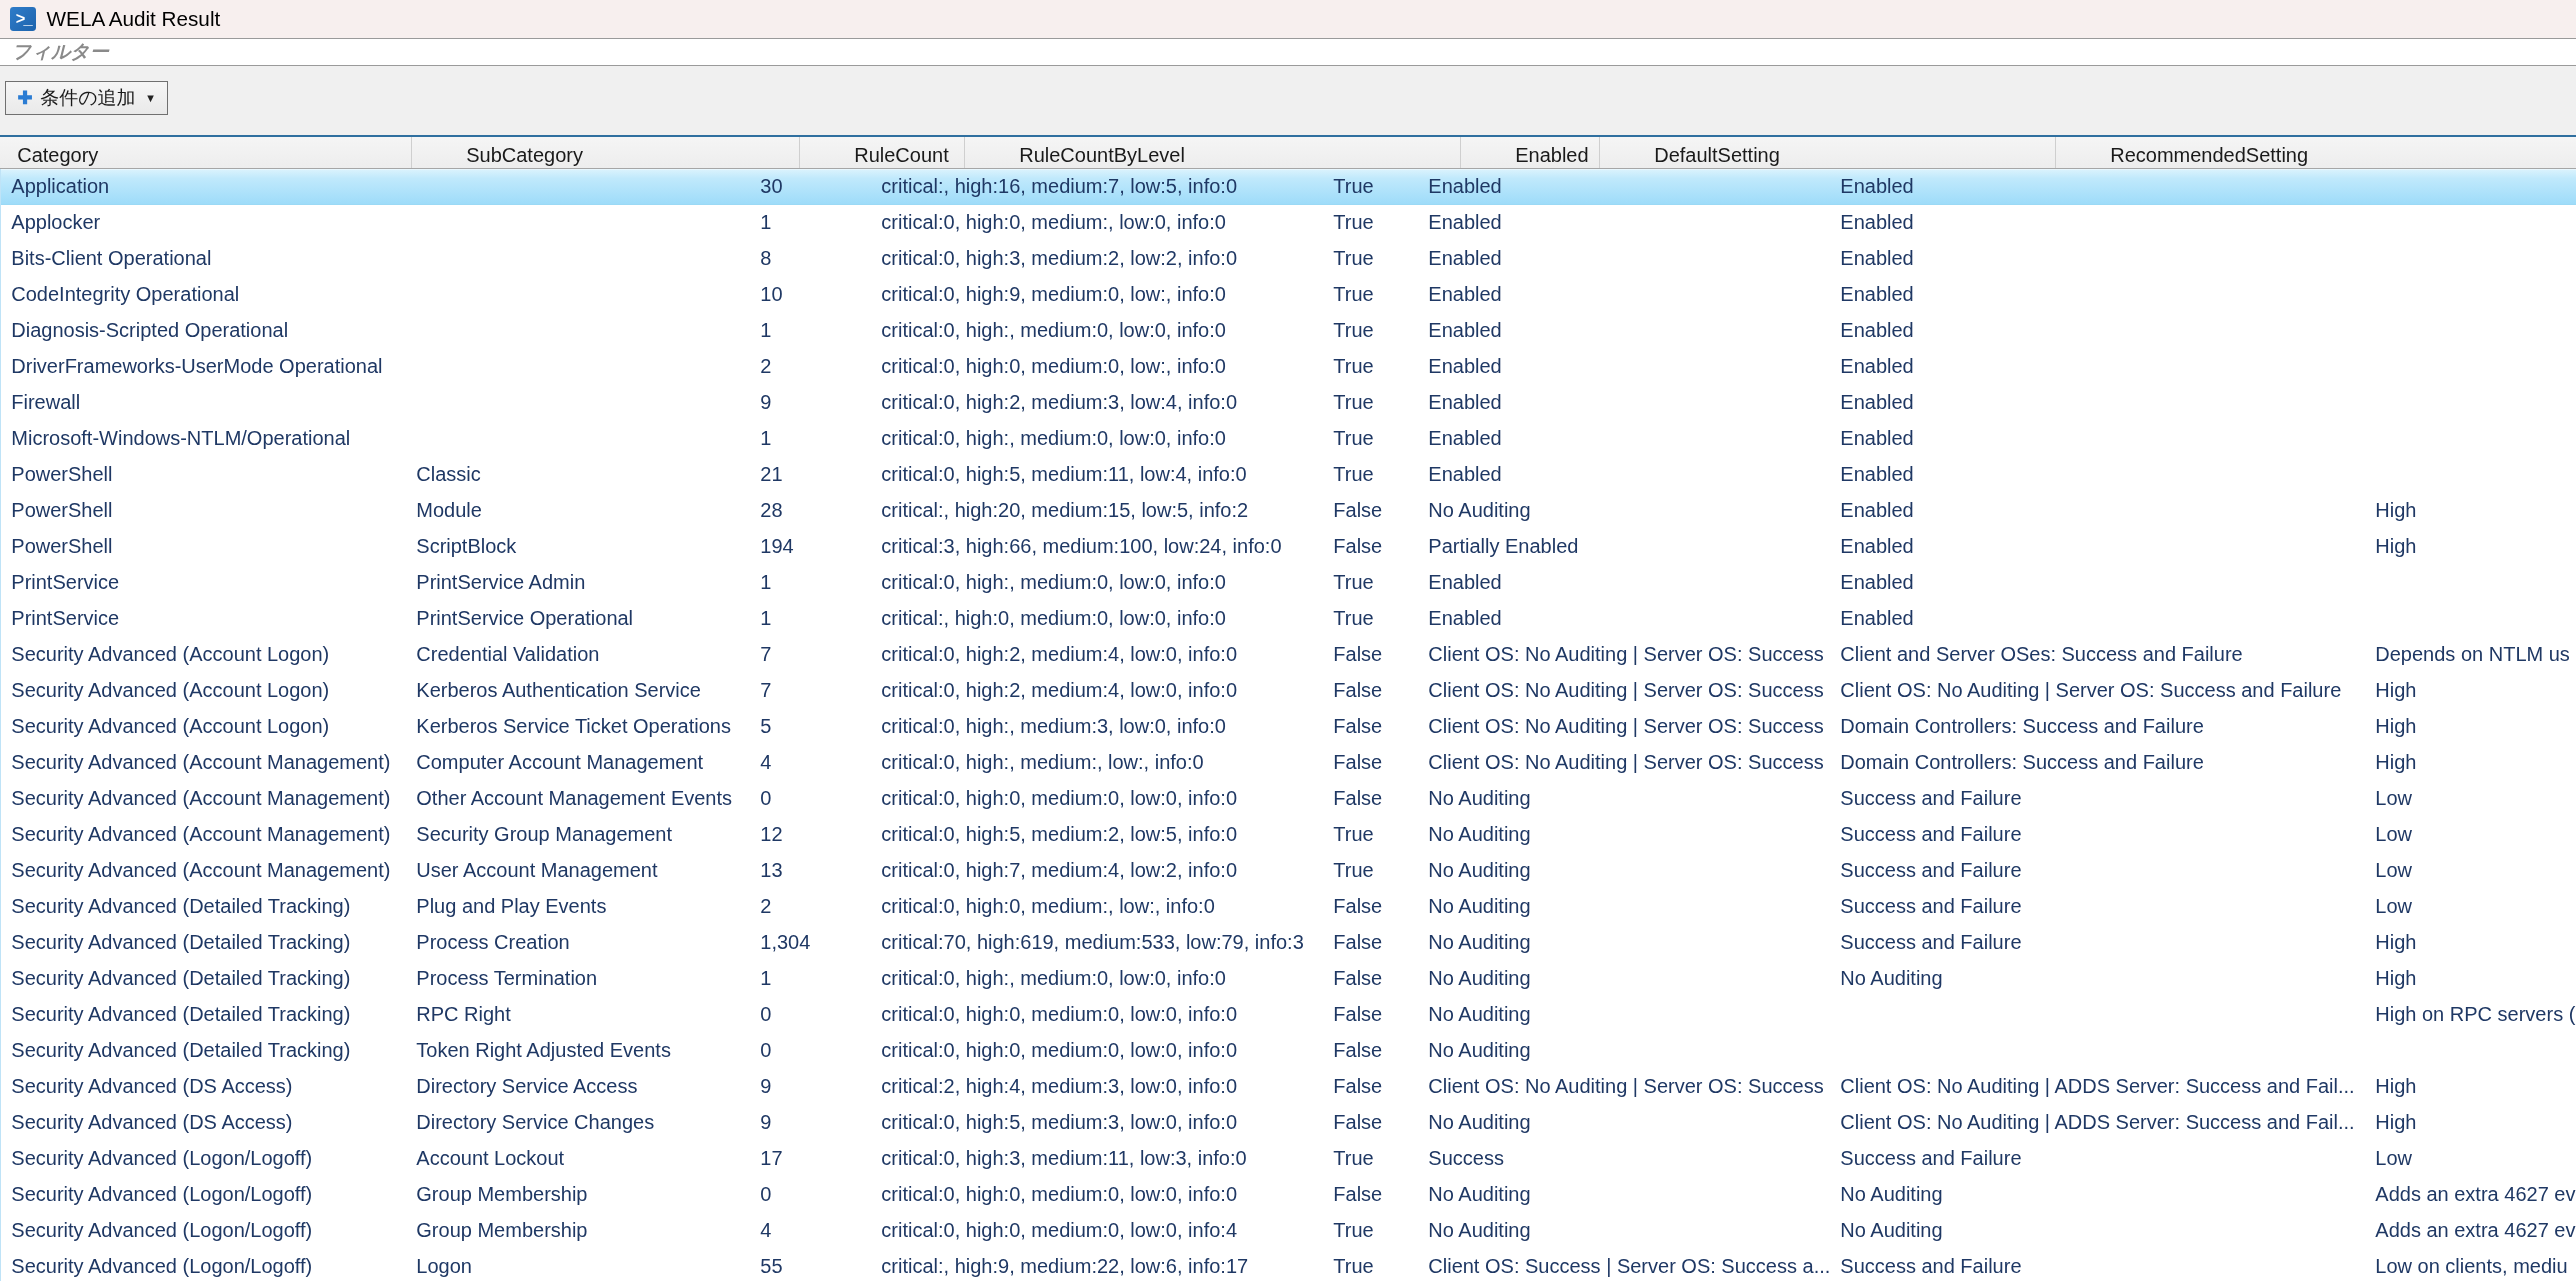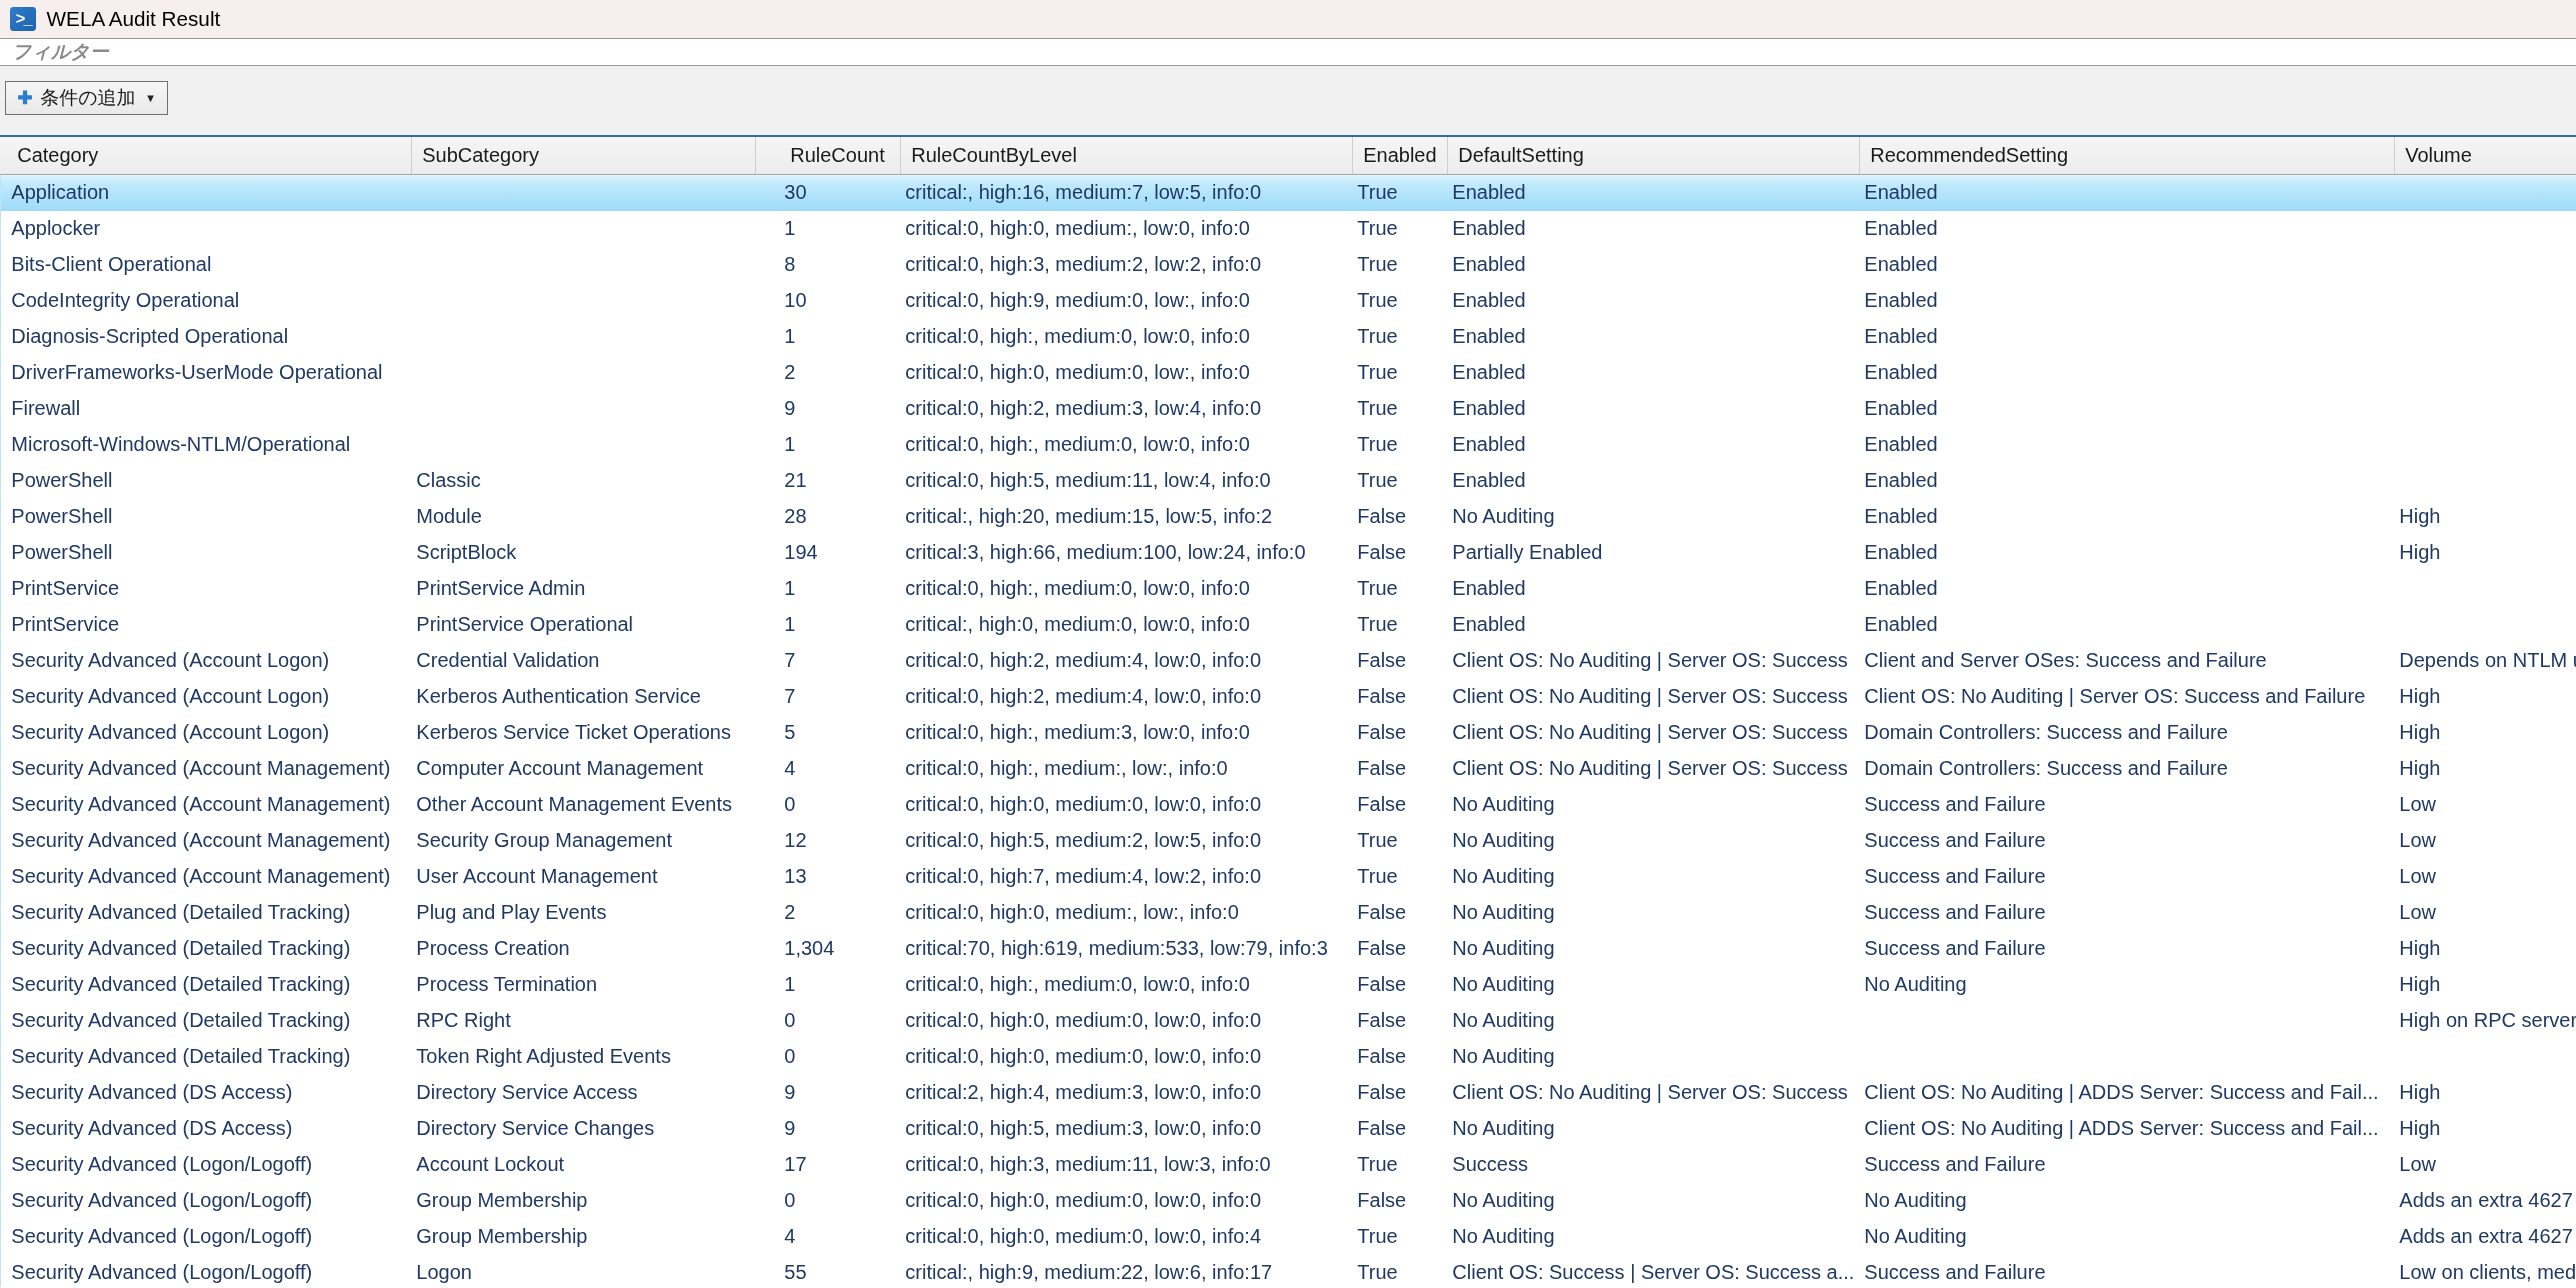--- a/index.html
+++ b/index.html
@@ -71,24 +71,25 @@
   .caret-down-icon { font-size:11.2px; color:#222; margin-left:1.7px; }
 
   
   .grid {
     border-top:2.6px solid #2f6f9f;
     height:1154px;
     overflow:hidden;
   }
   .grid-header {
     display:flex;
-    height:38px;
+    height:32px;
     background:linear-gradient(180deg,#f5f5f5 0%,#ededed 100%);
     border-bottom:1.7px solid #a6a6a6;
     padding-left:6.9px;
+    gap:44px;
   }
   .hcell {
     font-size:20px;
     color:#1a1a1a;
     line-height:36px;
     padding-left:10.3px;
     border-right:0.9px solid #cfcfcf;
     white-space:nowrap;
     overflow:hidden;
     flex:0 0 auto;
@@ -115,21 +116,21 @@
     font-size:20px;
     color:#1f3864;
     padding-left:10.3px;
     white-space:nowrap;
     overflow:hidden;
     flex:0 0 auto;
   }
   
   .c0 { width:405px; }
   .c1 { width:344px; }
-  .c2 { width:121px;margin-left:24px; }
+  .c2 { width:121px; }
   .c3 { width:452px; }
   .c4 { width:95px; }
   .c5 { width:412px; }
   .c6 { width:535px; }
   .c7 { flex:1 1 auto; min-width:198px; border-right:none; }
 </style>
 </head>
 <body>
 
 <div class="titlebar">

